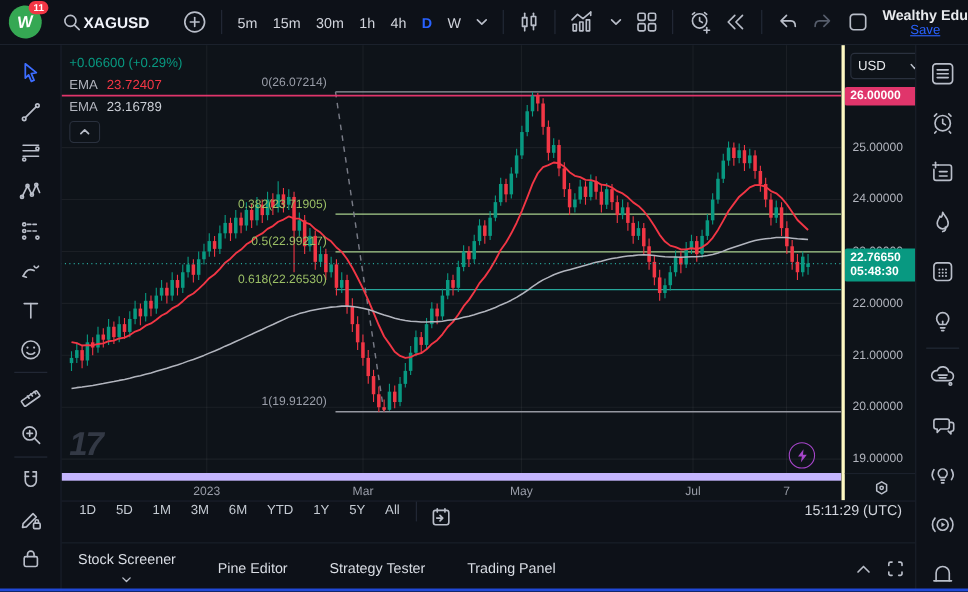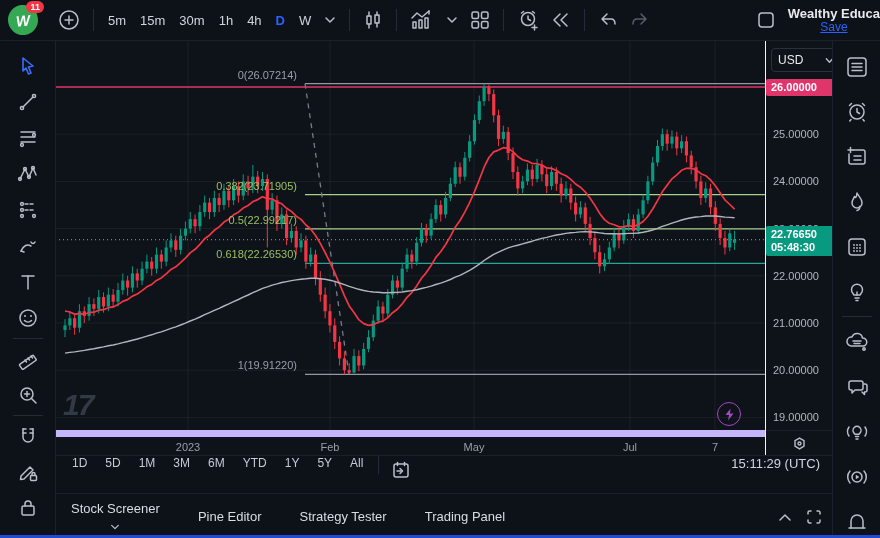--- a/index.html
+++ b/index.html
@@ -29,21 +29,21 @@
                 border-right:1px solid #1b212c;display:flex;flex-direction:column;align-items:center;z-index:4;}
   .lt-btn{width:38px;height:36px;display:flex;align-items:center;justify-content:center;cursor:pointer;flex:none;}
   .lt-div{width:30px;height:1px;background:#242b38;margin:2px 0;flex:none;}
   
   .center{position:absolute;left:55px;top:40px;width:777px;height:498px;}
   .chart-row{position:relative;width:777px;height:415px;display:flex;}
   .plot-wrap{position:relative;width:710px;height:415px;background:#0e1319;}
   .plot{position:relative;width:710px;height:390px;overflow:hidden;}
   .time-axis{position:relative;width:710px;height:25px;border-top:7px solid #c4b5fd;}
   .t-label{position:absolute;top:4px;transform:translateX(-50%);font-size:11px;color:#9a9ea9;}
-  .axis-col{position:relative;width:67px;height:415px;border-left:1px solid #fef9c3;background:#0e1319;}
+  .axis-col{position:relative;width:67px;height:415px;border-left:3px solid #fef9c3;background:#0e1319;}
   .scale{position:relative;width:67px;height:390px;overflow:hidden;}
   .p-label{position:absolute;left:7px;font-size:11px;color:#b2b5be;}
   .axis-corner{position:relative;width:67px;height:25px;border-top:1px solid #1b212c;
                display:flex;align-items:center;justify-content:center;}
   .badge{position:absolute;left:0;width:64px;color:#fff;font-size:11px;font-weight:bold;
          padding:2px 0 2px 5px;border-radius:2px;line-height:13px;}
   .currency-btn{position:absolute;left:5px;top:8px;width:56px;height:22px;border:1px solid #2a313e;
                 border-radius:4px;display:flex;align-items:center;justify-content:space-between;
                 padding:0 6px;font-size:12px;color:#e8eaed;cursor:pointer;z-index:3;background:#0e1319;}
   
@@ -80,20 +80,27 @@
 </head>
 <body>
 
 <div id="app">
 
   <div class="header">
     <div class="logo">
       <div class="logo-circle">W</div>
       <div class="logo-badge">11</div>
     </div>
+    <div class="hbtn" style="margin-left:12px">
+      <svg width="18" height="18" viewBox="0 0 18 18">
+          <circle class="ic" cx="8" cy="8" r="5"></circle>
+          <line class="ic" x1="12" y1="12" x2="16" y2="16"></line>
+        </svg>
+      <span class="symbol">XAGUSD</span>
+    </div>
     <div class="hbtn" style="margin-left:14px">
       <svg width="22" height="22" viewBox="0 0 22 22">
           <circle class="ic" cx="11" cy="11" r="9"></circle>
           <line class="ic" x1="11" y1="7" x2="11" y2="15"></line>
           <line class="ic" x1="7" y1="11" x2="15" y2="11"></line>
         </svg>
     </div>
     <div class="hsep"></div>
     <span class="interval">5m</span>
     <span class="interval">15m</span>
@@ -866,37 +873,51 @@
                 <rect x="673.1736" y="193.32176000000004" width="3.2" height="14.159999999999854" fill="#089981"></rect>
               </g>
               <g>
                 <line x1="679.5908" y1="190.96176" x2="679.5908" y2="209.84175999999994" stroke="#089981" stroke-width="1"></line>
                 <rect x="677.9907999999999" y="199.45775999999998" width="3.2" height="3.3040000000000305" fill="#089981"></rect>
               </g>
               <polyline points="10.0,271.0 14.8,272.0 19.6,274.1 24.5,273.7 29.3,274.0 34.1,272.7 38.9,272.2 43.7,270.2 48.5,269.7 53.4,267.7 58.2,266.9 63.0,264.6 67.8,261.4 72.6,259.6 77.4,256.1 82.3,254.0 87.1,250.6 91.9,246.8 96.7,244.4 101.5,240.4 106.3,237.9 111.2,233.8 116.0,229.4 120.8,226.8 125.6,222.6 130.4,218.1 135.2,212.9 140.1,209.3 144.9,204.4 149.7,198.8 154.5,195.2 159.3,190.3 164.2,186.9 169.0,182.1 173.8,179.2 178.6,174.8 183.4,172.2 188.2,168.1 193.1,165.5 197.9,161.6 202.7,159.6 207.5,156.8 212.3,158.6 217.1,158.8 222.0,162.1 226.8,163.8 231.6,168.3 236.4,171.4 241.2,176.2 246.0,179.4 250.9,185.0 255.7,189.0 260.5,195.5 265.3,203.4 270.1,212.5 274.9,222.2 279.8,232.8 284.6,244.2 289.4,255.7 294.2,265.9 299.0,272.6 303.8,279.7 308.7,283.6 313.5,285.4 318.3,284.7 323.1,282.3 327.9,281.1 332.8,277.6 337.6,272.7 342.4,269.3 347.2,263.9 352.0,257.3 356.8,252.6 361.7,245.9 366.5,238.3 371.3,232.6 376.1,225.5 380.9,217.4 385.7,211.7 390.6,204.5 395.4,196.4 400.2,187.2 405.0,180.5 409.8,172.1 414.6,162.7 419.5,151.6 424.3,139.6 429.1,127.2 433.9,117.5 438.7,111.9 443.5,110.1 448.4,107.7 453.2,108.4 458.0,111.6 462.8,116.5 467.6,119.8 472.5,121.1 477.3,123.5 482.1,123.7 486.9,125.1 491.7,127.9 496.5,128.4 501.4,130.5 506.2,133.8 511.0,135.8 515.8,139.4 520.6,144.0 525.4,147.2 530.3,152.0 535.1,158.2 539.9,165.4 544.7,173.5 549.5,179.6 554.3,183.3 559.2,184.7 564.0,186.8 568.8,186.7 573.6,185.7 578.4,186.4 583.2,184.8 588.1,181.5 592.9,176.2 597.7,169.0 602.5,160.6 607.3,151.8 612.1,145.3 617.0,138.8 621.8,134.8 626.6,130.3 631.4,128.3 636.2,128.2 641.1,129.9 645.9,133.7 650.7,135.7 655.5,139.9 660.3,145.7 665.1,152.7 670.0,160.0 674.8,164.5 679.6,169.1" fill="none" stroke="#f23645" stroke-width="1.7" stroke-linejoin="round"></polyline>
               <polyline points="10.0,313.1 14.8,312.4 19.6,311.9 24.5,311.1 29.3,310.4 34.1,309.5 38.9,308.7 43.7,307.7 48.5,306.9 53.4,305.8 58.2,305.0 63.0,303.9 67.8,302.6 72.6,301.5 77.4,300.2 82.3,299.0 87.1,297.6 91.9,296.1 96.7,294.8 101.5,293.2 106.3,291.8 111.2,290.1 116.0,288.3 120.8,286.8 125.6,285.0 130.4,283.1 135.2,281.0 140.1,279.1 144.9,277.0 149.7,274.7 154.5,272.7 159.3,270.4 164.2,268.3 169.0,266.0 173.8,263.9 178.6,261.6 183.4,259.5 188.2,257.2 193.1,255.0 197.9,252.7 202.7,250.6 207.5,248.3 212.3,246.8 217.1,245.1 222.0,243.9 226.8,242.5 231.6,241.6 236.4,240.6 241.2,239.9 246.0,239.2 250.9,238.8 255.7,238.3 260.5,238.3 265.3,238.7 270.1,239.3 274.9,240.2 279.8,241.4 284.6,243.0 289.4,244.7 294.2,246.4 299.0,247.8 303.8,249.3 308.7,250.5 313.5,251.4 318.3,252.0 323.1,252.3 327.9,252.7 332.8,252.8 337.6,252.5 342.4,252.4 347.2,252.0 352.0,251.2 356.8,250.6 361.7,249.7 366.5,248.5 371.3,247.4 376.1,246.1 380.9,244.5 385.7,243.1 390.6,241.4 395.4,239.5 400.2,237.2 405.0,235.3 409.8,232.9 414.6,230.3 419.5,227.3 424.3,224.1 429.1,220.5 433.9,217.3 438.7,214.4 443.5,212.2 448.4,209.8 453.2,207.9 458.0,206.4 462.8,205.2 467.6,203.9 472.5,202.5 477.3,201.2 482.1,199.7 486.9,198.4 491.7,197.4 496.5,196.1 501.4,195.0 506.2,194.3 511.0,193.4 515.8,192.7 520.6,192.4 525.4,191.9 530.3,191.7 535.1,191.9 539.9,192.3 544.7,192.9 549.5,193.5 554.3,193.7 559.2,193.7 564.0,193.9 568.8,193.7 573.6,193.4 578.4,193.4 583.2,193.0 588.1,192.3 592.9,191.3 597.7,190.0 602.5,188.3 607.3,186.4 612.1,184.8 617.0,183.1 621.8,181.6 626.6,180.0 631.4,178.7 636.2,177.7 641.1,177.0 645.9,176.6 650.7,176.0 655.5,175.9 660.3,176.0 665.1,176.5 670.0,177.1 674.8,177.4 679.6,177.8" fill="none" stroke="#b2b5be" stroke-width="1.4" stroke-linejoin="round"></polyline>
               <line x1="0" y1="199.62295999999995" x2="710" y2="199.62295999999995" stroke="#26a69a" stroke-width="1.2" stroke-dasharray="1,3"></line>
             </svg>
+          <div class="legend">
+            <div class="legend-row" style="color:#089981">+0.06600 (+0.29%)</div>
+            <div class="legend-row">
+              <span class="legend-label">EMA</span><span style="color:#f23645">23.72407</span>
+            </div>
+            <div class="legend-row">
+              <span class="legend-label">EMA</span><span style="color:#c9cdd4">23.16789</span>
+            </div>
+            <div class="collapse-btn">
+              <svg width="10" height="8" viewBox="0 0 10 8">
+                  <polyline class="ic" points="1.5,5.5 5,2 8.5,5.5"></polyline>
+                </svg>
+            </div>
+          </div>
           <div id="fib-labels">
               <div class="fib-label" style="top: 28.5968px; color: rgb(154, 158, 169);">0(26.07214)</div>
               <div class="fib-label" style="top: 139.663px; color: rgb(155, 191, 101);">0.382(23.71905)</div>
               <div class="fib-label" style="top: 173.971px; color: rgb(155, 191, 101);">0.5(22.99217)</div>
               <div class="fib-label" style="top: 208.28px; color: rgb(155, 191, 101);">0.618(22.26530)</div>
               <div class="fib-label" style="top: 319.346px; color: rgb(154, 158, 169);">1(19.91220)</div>
             </div>
           <div class="watermark">17</div>
           <div class="bolt-circle">
             <svg width="11" height="13" viewBox="0 0 11 13">
               <path d="M6.5,0.5 L1.5,7 H5 L4,12.5 L9.5,5.5 H6 Z" fill="#a545c9" stroke="none"></path>
             </svg>
           </div>
         </div>
         <div class="time-axis" id="time-axis">
             <div class="t-label" style="left: 133px;">2023</div>
-            <div class="t-label" style="left: 275px;">Feb</div>
+            <div class="t-label" style="left: 275px;">Mar</div>
             <div class="t-label" style="left: 419px;">May</div>
             <div class="t-label" style="left: 575px;">Jul</div>
             <div class="t-label" style="left: 660px;">7</div>
           </div>
       </div>
       <div class="axis-col">
         <div class="currency-btn">
           <span>USD</span>
           <svg width="9" height="9" viewBox="0 0 10 10">
               <polyline class="ic" points="1.5,3 5,7 8.5,3"></polyline>

